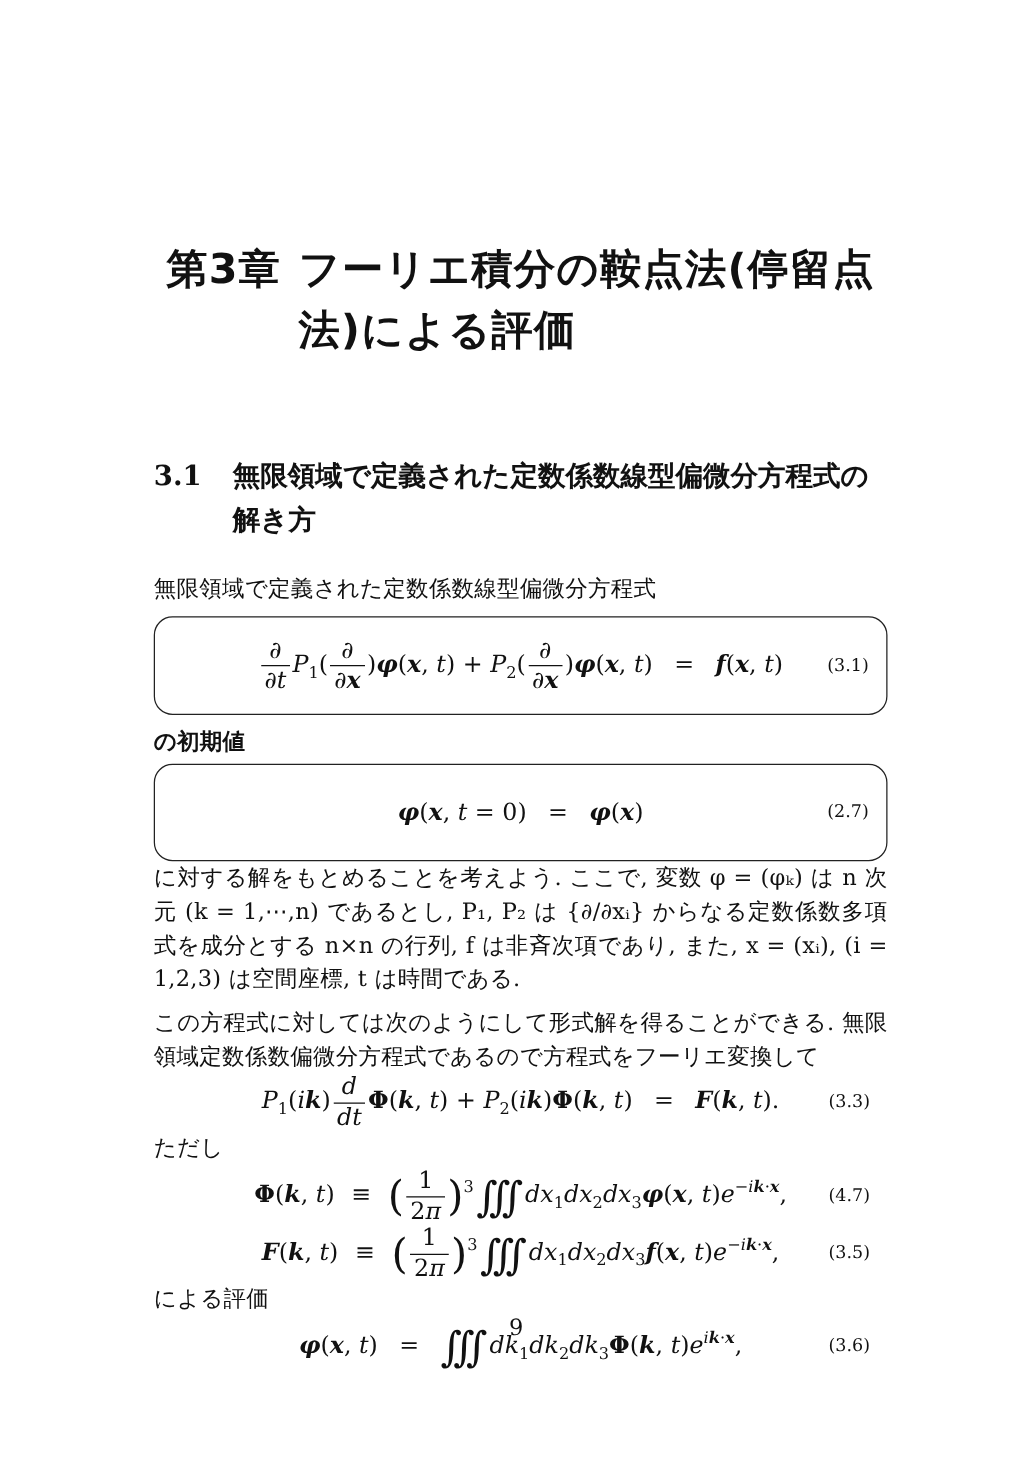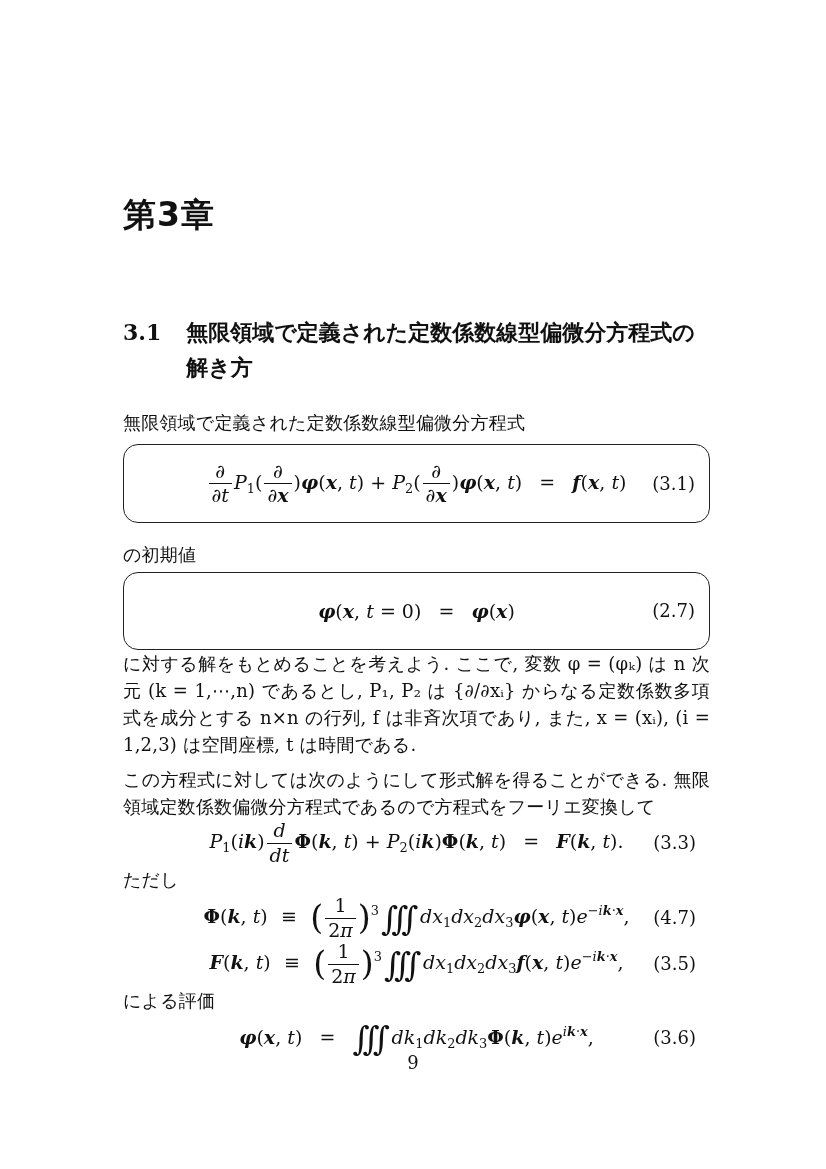--- a/index.html
+++ b/index.html
@@ -15,20 +15,21 @@
   }
   
   .chapter-heading{
     padding-top:190px;
     display:flex;
     font-family:"DejaVu Sans","Liberation Sans",sans-serif;
     font-weight:700;
     font-size:33px;
     line-height:49px;
     letter-spacing:1px;
+    justify-content:center;
   }
   .chap-no{flex:0 0 auto;margin-right:14px;}
   .chap-title{flex:0 1 auto;}
   .section-heading{
     margin-top:76px;
     display:flex;
     font-family:"DejaVu Sans","Liberation Sans",sans-serif;
     font-weight:700;
     font-size:22px;
     line-height:35px;
@@ -36,21 +37,21 @@
   .sec-no{flex:0 0 auto;margin-right:25px;font-family:"DejaVu Serif","Liberation Serif",serif;}
   
   .body-par{
     margin:0;
     font-size:18px;
     line-height:27px;
     text-align:justify;
     letter-spacing:0.2px;
   }
   .p-intro{margin-top:24px;}
-  .p-initial{margin-top:18px;}
+  .p-initial{margin-top:8px;font-weight:bold;}
   .p-after{margin-top:0;}
   .p-formal{margin-top:8px;}
   .p-word{margin-top:0;}
   .p-aruiwa{margin-top:0;}
   
   .eqbox{
     box-sizing:border-box;
     width:100%;
     border:1px solid #222;
     border-radius:15px;
@@ -71,21 +72,21 @@
   }
   .eq33{margin-top:0;height:46px;}
   .eq34{margin-top:2px;height:46px;}
   .eq35{height:46px;align-items:center;}
   .eq36{height:48px;}
   .eq-body{display:inline-block;white-space:nowrap;}
   .eq-tag{
     position:absolute;
     right:14px;top:50%;
     transform:translateY(-50%);
-    font-size:18px;
+    font-size:14px;
   }
   
   .m-r{font-style:normal;}
   .m-i{font-style:italic;}
   .m-b{font-style:italic;font-weight:700;}
   .m-u{font-style:normal;font-weight:700;}
   sub.m-s{font-size:68%;vertical-align:-0.35em;font-style:normal;}
   sup.m-p{font-size:68%;vertical-align:0.6em;}
   .m-f{display:inline-block;vertical-align:middle;text-align:center;margin:0 2px;}
   .m-fn{display:block;padding:0 3px 1px;border-bottom:1px solid #111;line-height:1.12;}
@@ -102,20 +103,24 @@
     font-size:18px;
   }
 </style>
 </head>
 <body>
 
 <div class="page">
 
   <div class="chapter-heading">
     <span class="chap-no">第3章</span>
+    <span class="chap-title">
+      <span>フーリエ積分の鞍点法(停留点</span><br>
+      <span>法)による評価</span>
+    </span>
   </div>
 
   <div class="section-heading">
     <span class="sec-no">3.1</span>
     <span class="sec-title">
       <span>無限領域で定義された定数係数線型偏微分方程式の</span><br>
       <span>解き方</span>
     </span>
   </div>
 

